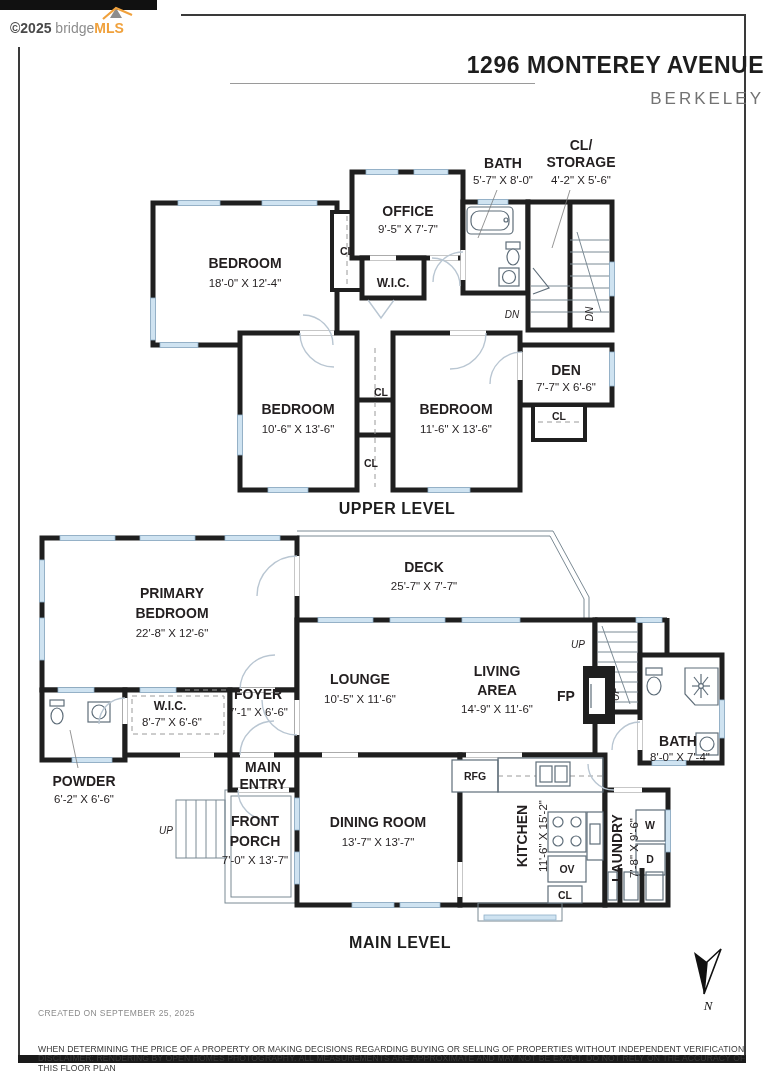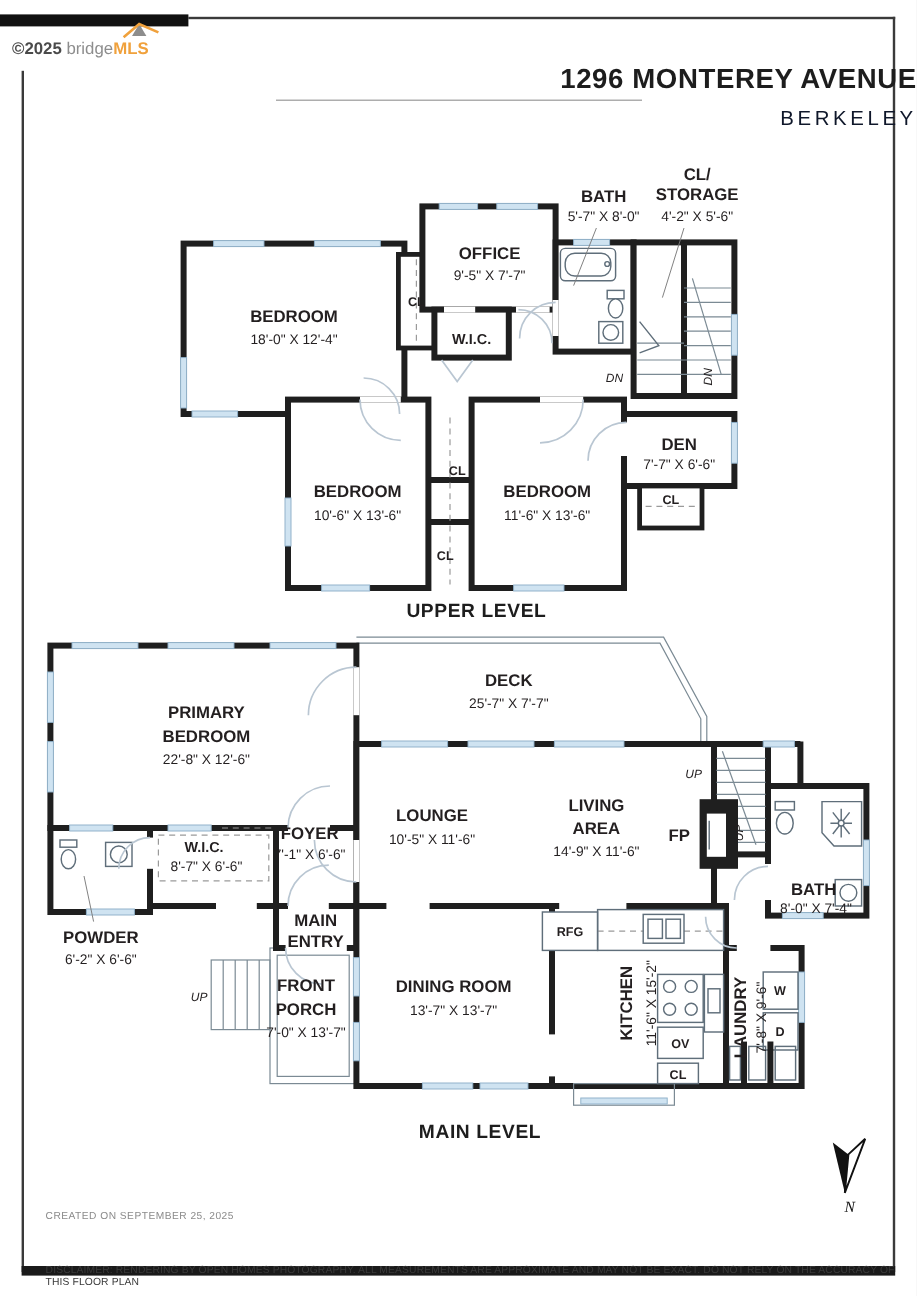--- a/index.html
+++ b/index.html
@@ -4,32 +4,32 @@
 <style>
   html,body{margin:0;padding:0;background:#e9e9e9;}
   .page{position:relative;width:764px;height:1080px;background:#ffffff;overflow:hidden;
         font-family:"Liberation Sans", sans-serif;color:#231f20;}
   
   .frame-top{position:absolute;left:155px;top:14px;width:591px;height:2px;background:#3a3a3a;}
   .frame-left{position:absolute;left:18px;top:46px;width:2px;height:1014px;background:#3a3a3a;}
   .frame-right{position:absolute;left:744px;top:14px;width:2px;height:1046px;background:#3a3a3a;}
   .frame-bottom{position:absolute;left:18px;top:1055px;width:728px;height:8px;background:#1a1a1a;}
   
-  .logo-box{position:absolute;left:0;top:12px;width:157px;height:47px;background:#fff;}
+  .logo-box{position:absolute;left:0;top:0;width:157px;height:47px;background:#fff;padding-left:24px;}
   .logo-bar{position:absolute;left:0;top:0;width:157px;height:10px;background:#111;}
   .logo-text{position:absolute;left:10px;top:20px;font-size:14px;white-space:nowrap;}
   .logo-copy{font-weight:bold;color:#4a4a4a;}
   .logo-gray{color:#8d8d8d;}
   .logo-accent{font-weight:bold;color:#f0a13c;}
   .logo-icon{position:absolute;left:102px;top:6px;}
   
   .title-block{position:absolute;left:0;top:52px;width:764px;text-align:right;}
   .title{font-size:23px;font-weight:bold;letter-spacing:0.5px;color:#1d1d1d;margin:0;}
   .title-rule{width:305px;height:1px;background:#9a9a9a;margin:4px auto 5px auto;}
-  .subtitle{font-size:17px;font-weight:normal;letter-spacing:3px;color:#0f172a;margin:0;}
+  .subtitle{font-size:17px;font-weight:normal;letter-spacing:3px;color:#737373;margin:0;}
   
   .footer-created{position:absolute;left:38px;top:1008px;font-size:8.5px;letter-spacing:0.4px;color:#8b8b8b;}
   .footer-disc1{position:absolute;left:38px;top:1029px;font-size:8.6px;letter-spacing:0.1px;color:#3a3a3a;margin-top:24px;}
   .footer-disc2{position:absolute;left:38px;top:1044px;font-size:8.6px;letter-spacing:0.1px;color:#3a3a3a;}
   
   svg{position:absolute;left:0;top:0;}
   .room-name{font-family:"Liberation Sans",sans-serif;font-weight:bold;font-size:14px;fill:#231f20;}
   .room-name-sm{font-family:"Liberation Sans",sans-serif;font-weight:bold;font-size:12px;fill:#231f20;}
   .room-dims{font-family:"Liberation Sans",sans-serif;font-size:11.5px;fill:#231f20;}
   .tiny-label{font-family:"Liberation Sans",sans-serif;font-weight:bold;font-size:10.5px;fill:#231f20;}
@@ -380,14 +380,15 @@
 
     <g>
       <polygon points="694,952 707,962 704,994" fill="#111"></polygon>
       <polygon points="707,962 721,949 704,994" fill="#ffffff" stroke="#111" stroke-width="1.6"></polygon>
       <text class="north-label" x="708" y="1010" text-anchor="middle">N</text>
     </g>
   </svg>
 
   <div class="footer-created">CREATED ON SEPTEMBER 25, 2025</div>
   <div class="footer-disc1">DISCLAIMER: RENDERING BY OPEN HOMES PHOTOGRAPHY. ALL MEASUREMENTS ARE APPROXIMATE AND MAY NOT BE EXACT. DO NOT RELY ON THE ACCURACY OF THIS FLOOR PLAN</div>
+  <div class="footer-disc2">WHEN DETERMINING THE PRICE OF A PROPERTY OR MAKING DECISIONS REGARDING BUYING OR SELLING OF PROPERTIES WITHOUT INDEPENDENT VERIFICATION.</div>
 
 </div>
 
 </body></html>

